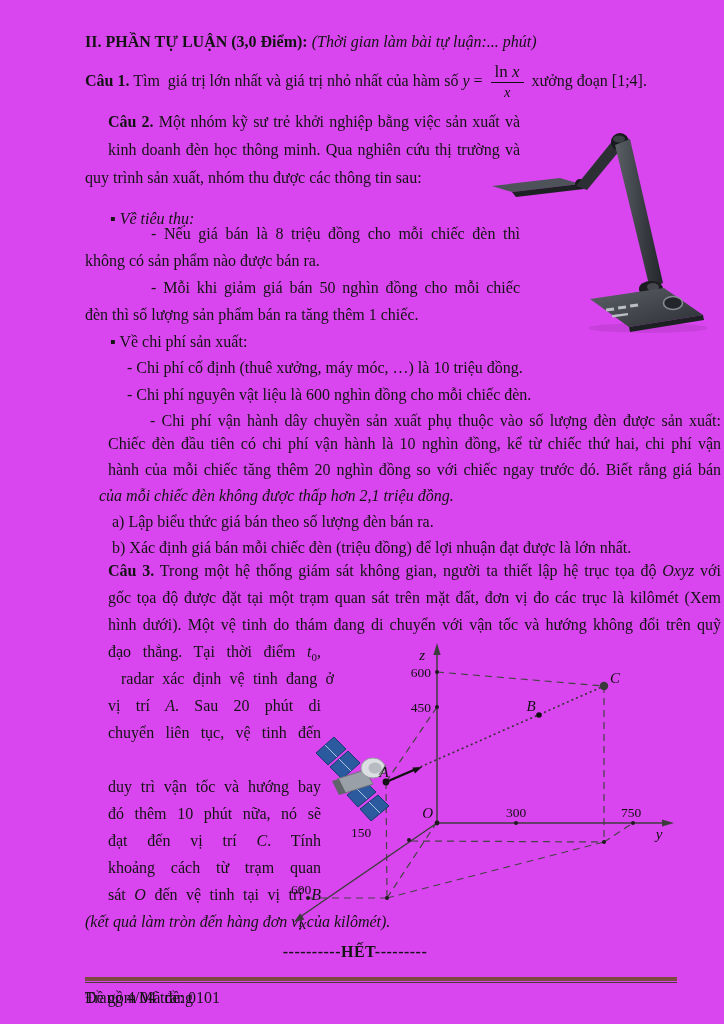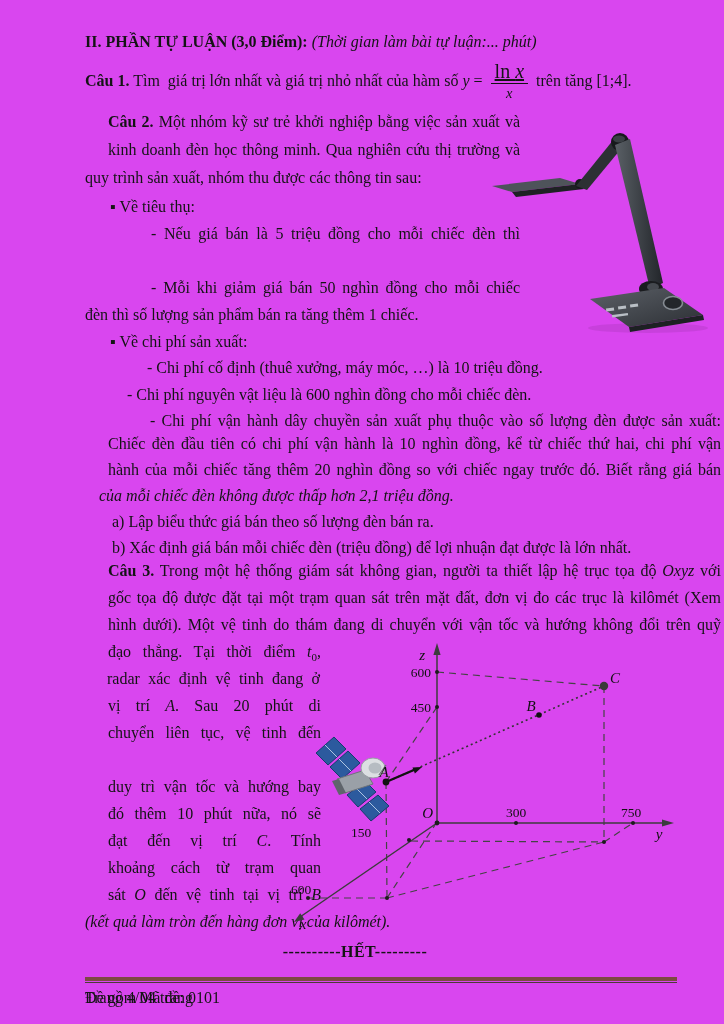--- a/index.html
+++ b/index.html
@@ -6,65 +6,66 @@
   .page{position:relative;width:724px;height:1024px;background:#d946ef;color:#141414;
         font-family:"Liberation Serif",serif;font-size:16px;overflow:hidden;}
   .ln{position:absolute;height:23px;line-height:22px;white-space:nowrap;}
   .j{text-align:justify;text-align-last:justify;white-space:normal;margin-left:23px;}
   .s-b{font-weight:700;}
   .s-i{font-style:italic;}
   .s-sub{font-size:11px;vertical-align:-4px;}
   .title{position:absolute;left:85px;top:33px;white-space:pre;}
   .cau1{position:absolute;left:85px;top:58px;height:46px;display:flex;align-items:center;white-space:pre;}
   .frac{display:inline-flex;flex-direction:column;align-items:center;margin:0 4px;line-height:1;}
-  .frac .num{font-size:20px;padding:0 4px 2px 4px;border-bottom:1.4px solid #111;text-decoration:underline;}
+  .frac .num{font-size:17px;padding:0 4px 2px 4px;border-bottom:1.4px solid #111;}
   .frac .den{font-size:14.5px;padding-top:2px;}
   .het{position:absolute;left:85px;top:943px;width:540px;text-align:center;font-weight:700;letter-spacing:.5px;}
   .frule{position:absolute;left:85px;top:977px;width:592px;height:1px;
          border-top:4px solid #7c4a42;border-bottom:1px solid #4e3c37;}
   .fl{position:absolute;left:85px;top:989px;}
   .fr{position:absolute;left:85px;top:989px;width:583px;text-align:left;}
   svg text{font-family:"Liberation Serif",serif;}
   .axl{font-style:italic;font-size:15px;fill:#111;}
   .tk{font-size:13.5px;fill:#111;}
   .ptl{font-style:italic;font-size:15px;fill:#111;}
 </style>
 </head>
 <body>
 
 <div class="page">
 
   <div class="title"><span class="s-b">II. PHẦN TỰ LUẬN (3,0 Điểm):</span><span class="s-i"> (Thời gian làm bài tự luận:... phút)</span></div>
 
   <div class="cau1">
-    <span class="s-b">Câu 1.</span><span> Tìm  giá trị lớn nhất và giá trị nhỏ nhất của hàm số </span><span><span class="s-i">y</span><span> = </span></span><span class="frac"><span class="num"><span>ln </span><span class="s-i">x</span></span><span class="den"><span class="s-i">x</span></span></span><span> trên tăng </span><span>[1;4].</span>
+    <span class="s-b">Câu 1.</span><span> Tìm  giá trị lớn nhất và giá trị nhỏ nhất của hàm số </span><span><span class="s-i">y</span><span> = </span></span><span class="frac"><span class="num"><span>ln </span><span class="s-i">x</span></span><span class="den"><span class="s-i">x</span></span></span><span> xưởng đoạn </span><span>[1;4].</span>
   </div>
 
   <div class="ln j" style="top:111px;left:85px;width:412px;"><span class="s-b">Câu 2.</span><span> Một nhóm kỹ sư trẻ khởi nghiệp bằng việc sản xuất và</span></div>
   <div class="ln j" style="top:139px;left:85px;width:412px;"><span>kinh doanh đèn học thông minh. Qua nghiên cứu thị trường và</span></div>
   <div class="ln" style="top:167px;left:85px;"><span>quy trình sản xuất, nhóm thu được các thông tin sau:</span></div>
-  <div class="ln" style="top:196px;left:110px;"><span>▪ Về tiêu thụ:</span></div>
-  <div class="ln j" style="top:223px;left:128px;width:369px;"><span>- Nếu giá bán là 5 triệu đồng cho mỗi chiếc đèn thì</span></div>
+  <div class="ln" style="top:208px;left:110px;font-style:italic;"><span>▪ Về tiêu thụ:</span></div>
+  <div class="ln j" style="top:223px;left:128px;width:369px;"><span>- Nếu giá bán là 8 triệu đồng cho mỗi chiếc đèn thì</span></div>
+  <div class="ln" style="top:250px;left:85px;"><span>không có sản phẩm nào được bán ra.</span></div>
   <div class="ln j" style="top:277px;left:128px;width:369px;"><span>- Mỗi khi giảm giá bán 50 nghìn đồng cho mỗi chiếc</span></div>
   <div class="ln" style="top:304px;left:85px;"><span>đèn thì số lượng sản phẩm bán ra tăng thêm 1 chiếc.</span></div>
   <div class="ln" style="top:331px;left:110px;"><span>▪ Về chi phí sản xuất:</span></div>
-  <div class="ln" style="top:357px;left:127px;margin-left:20px;"><span>- Chi phí cố định (thuê xưởng, máy móc, …) là 10 triệu đồng.</span></div>
+  <div class="ln" style="top:357px;left:127px;"><span>- Chi phí cố định (thuê xưởng, máy móc, …) là 10 triệu đồng.</span></div>
   <div class="ln" style="top:384px;left:127px;"><span>- Chi phí nguyên vật liệu là 600 nghìn đồng cho mỗi chiếc đèn.</span></div>
   <div class="ln j" style="top:410px;left:127px;width:571px;"><span>- Chi phí vận hành dây chuyền sản xuất phụ thuộc vào số lượng đèn được sản xuất:</span></div>
   <div class="ln j" style="top:433px;left:85px;width:613px;"><span>Chiếc đèn đầu tiên có chi phí vận hành là 10 nghìn đồng, kể từ chiếc thứ hai, chi phí vận</span></div>
   <div class="ln j" style="top:459px;left:85px;width:613px;"><span>hành của mỗi chiếc tăng thêm 20 nghìn đồng so với chiếc ngay trước đó. Biết rằng giá bán</span></div>
   <div class="ln" style="top:485px;left:99px;font-style:italic;"><span>của mỗi chiếc đèn không được thấp hơn 2,1 triệu đồng.</span></div>
   <div class="ln" style="top:511px;left:112px;"><span>a) Lập biểu thức giá bán theo số lượng đèn bán ra.</span></div>
   <div class="ln" style="top:537px;left:112px;"><span>b) Xác định giá bán mỗi chiếc đèn (triệu đồng) để lợi nhuận đạt được là lớn nhất.</span></div>
 
   <div class="ln j" style="top:560px;left:85px;width:613px;"><span class="s-b">Câu 3.</span><span> Trong một hệ thống giám sát không gian, người ta thiết lập hệ trục tọa độ </span><span class="s-i">Oxyz</span><span> với</span></div>
   <div class="ln j" style="top:587px;left:85px;width:613px;"><span>gốc tọa độ được đặt tại một trạm quan sát trên mặt đất, đơn vị đo các trục là kilômét (Xem</span></div>
   <div class="ln j" style="top:614px;left:85px;width:613px;"><span>hình dưới). Một vệ tinh do thám đang di chuyển với vận tốc và hướng không đổi trên quỹ</span></div>
   <div class="ln j" style="top:641px;left:85px;width:213px;"><span>đạo thẳng. Tại thời điểm </span><span class="s-i">t</span><span class="s-sub">0</span><span>,</span></div>
-  <div class="ln j" style="top:668px;left:84px;width:213px;"><span>radar xác định vệ tinh đang ở</span></div>
+  <div class="ln j" style="top:668px;left:98px;width:213px;"><span>radar xác định vệ tinh đang ở</span></div>
   <div class="ln j" style="top:695px;left:85px;width:213px;"><span>vị trí </span><span class="s-i">A</span><span>. Sau 20 phút di</span></div>
   <div class="ln j" style="top:722px;left:85px;width:213px;"><span>chuyển liên tục, vệ tinh đến</span></div>
   <div class="ln j" style="top:776px;left:85px;width:213px;"><span>duy trì vận tốc và hướng bay</span></div>
   <div class="ln j" style="top:803px;left:85px;width:213px;"><span>đó thêm 10 phút nữa, nó sẽ</span></div>
   <div class="ln j" style="top:830px;left:85px;width:213px;"><span>đạt đến vị trí </span><span class="s-i">C</span><span>. Tính</span></div>
   <div class="ln j" style="top:857px;left:85px;width:213px;"><span>khoảng cách từ trạm quan</span></div>
   <div class="ln j" style="top:884px;left:85px;width:213px;"><span>sát </span><span class="s-i">O</span><span> đến vệ tinh tại vị trí </span><span class="s-i">B</span></div>
   <div class="ln" style="top:911px;left:85px;"><span class="s-i">(kết quả làm tròn đến hàng đơn vị của kilômét).</span></div>
 
   <div class="het">----------HẾT---------</div>

